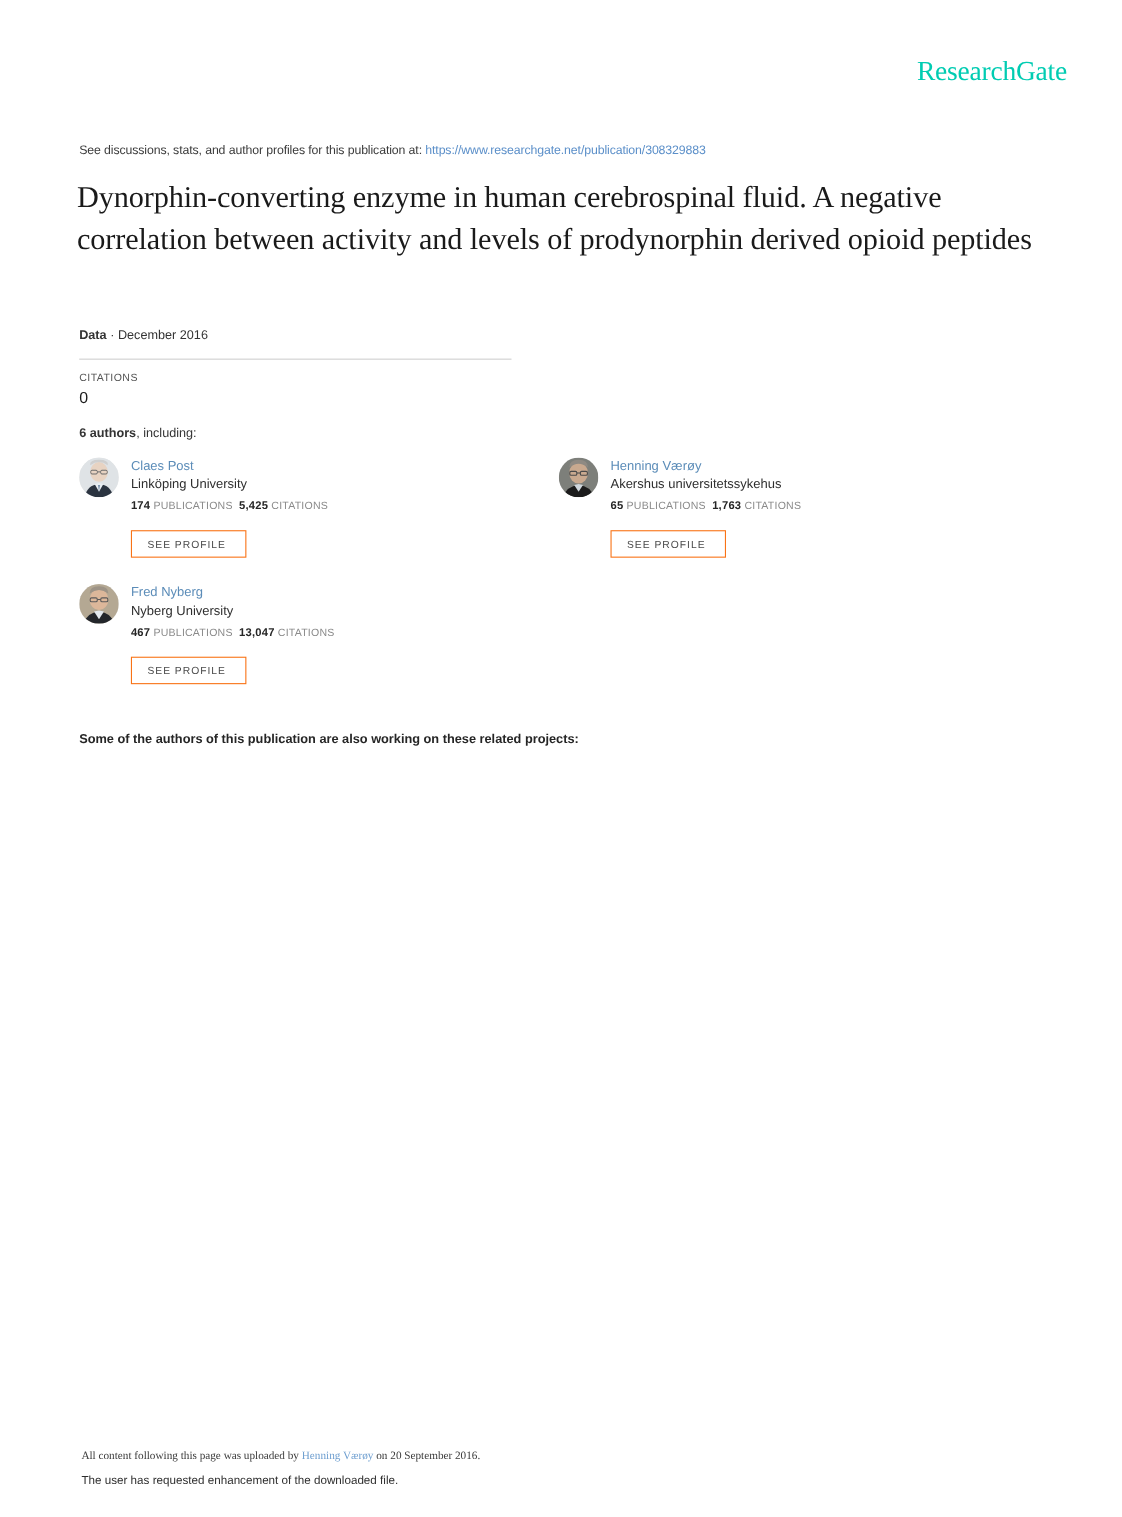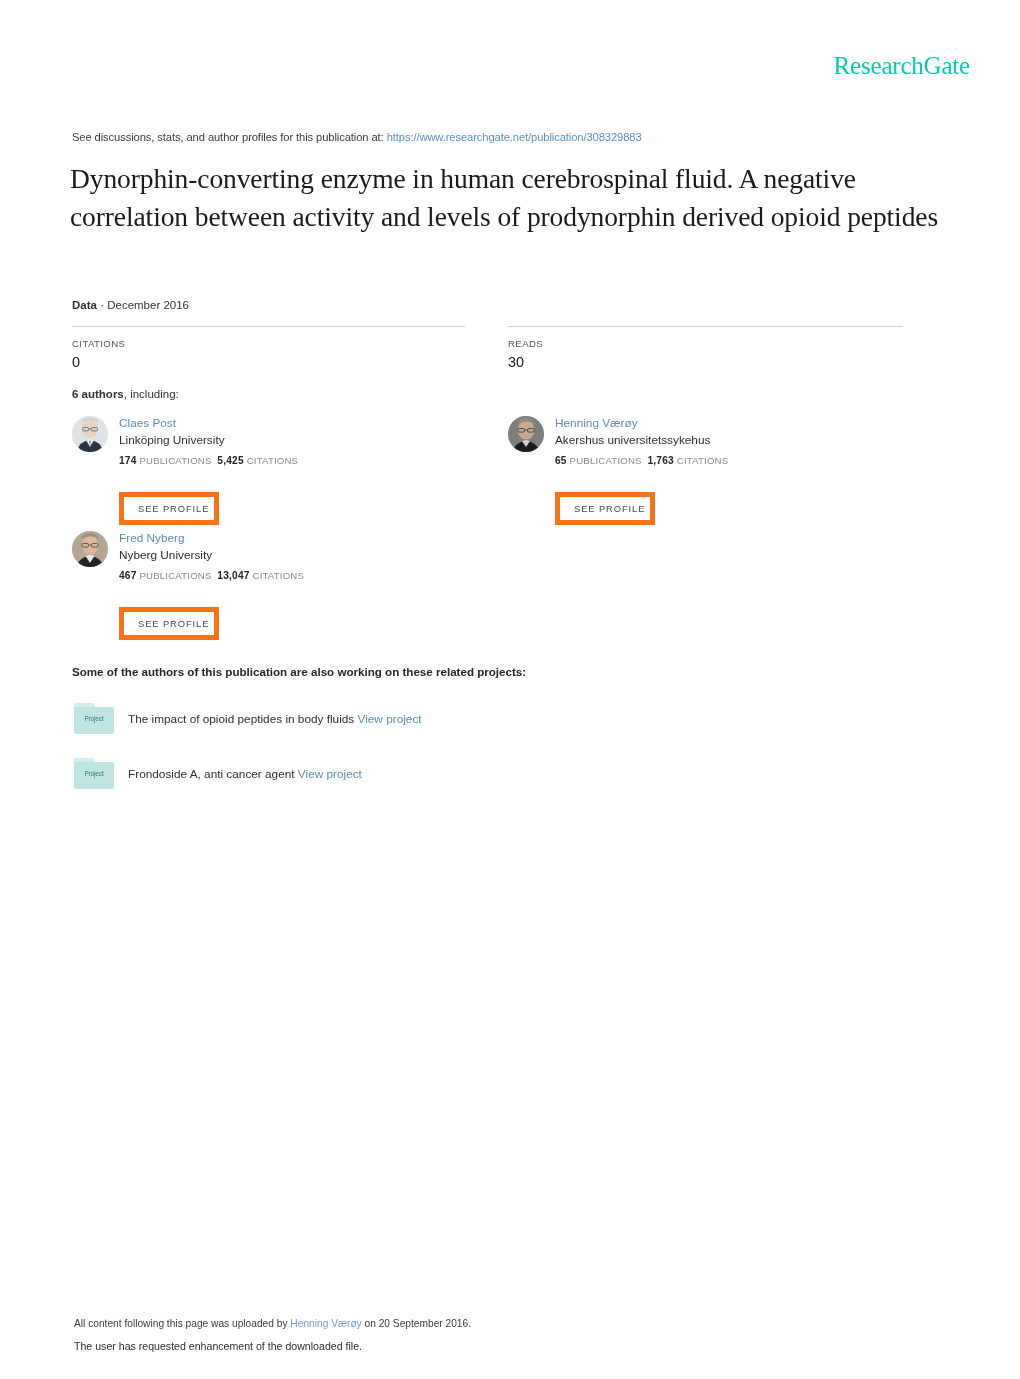--- a/index.html
+++ b/index.html
@@ -153,28 +153,28 @@
     color: #8a8a8a;
     letter-spacing: 0.2px;
     white-space: nowrap;
   }
   .author-stats b {
     color: #262626;
     font-size: 10.2px;
     font-weight: bold;
   }
   .see-profile {
-    margin-top: 26px;
+    margin-top: 16px;
     display: inline-block;
-    border: 5px solid #f97316;
+    border: 1px solid #f97316;
     background: #ffffff;
     color: #4a4a4a;
     font-size: 9.4px;
     letter-spacing: 0.9px;
-    padding: 7px 5px 6px 14px;
+    padding: 7px 18px 6px 14px;
     line-height: 10px;
     cursor: pointer;
   }
 
   
   .projects-heading {
     position: absolute;
     left: 72px;
     top: 665px;
     font-size: 11.6px;
@@ -235,20 +235,21 @@
   }
 
   
   .footer-upload {
     position: absolute;
     left: 74px;
     top: 1318px;
     font-size: 10.2px;
     color: #3b3b3b;
     white-space: nowrap;
+    font-family: Liberation Serif, serif;
   }
   .footer-upload .uploader {
     color: #6f9fd0;
     text-decoration: none;
   }
   .footer-note {
     position: absolute;
     left: 74px;
     top: 1340px;
     font-size: 10.6px;
@@ -275,25 +276,20 @@
     <span>·</span>
     <span>December 2016</span>
   </div>
 
   <div class="stats-col left">
     <div class="stats-rule"></div>
     <div class="stats-label">CITATIONS</div>
     <div class="stats-value">0</div>
   </div>
 
-  <div class="stats-col right">
-    <div class="stats-rule"></div>
-    <div class="stats-label">READS</div>
-    <div class="stats-value">30</div>
-  </div>
 
   <div class="authors-heading">
     <b>6 authors</b><span>, including:</span>
   </div>
 
   <div class="author a0">
     <div class="avatar">
       <svg width="36" height="36" viewBox="0 0 36 36" aria-hidden="true">
         <rect width="36" height="36" fill="#dfe3e6"></rect>
         <ellipse cx="18" cy="13" rx="8" ry="9" fill="#e8d3c2"></ellipse>
@@ -366,43 +362,21 @@
         <span>PUBLICATIONS</span>&nbsp;
         <b>13,047</b>
         <span>CITATIONS</span>
       </div>
       <div class="see-profile">SEE PROFILE</div>
     </div>
   </div>
 
   <div class="projects-heading">Some of the authors of this publication are also working on these related projects:</div>
 
-  <div class="project-row p0">
-    <div class="folder">
-      <div class="tab"></div>
-      <div class="body"></div>
-      <div class="lbl">Project</div>
-    </div>
-    <div class="project-text">
-      <span>The impact of opioid peptides in body fluids</span>
-      <a class="view" href="#">View project</a>
-    </div>
-  </div>
-
-  <div class="project-row p1">
-    <div class="folder">
-      <div class="tab"></div>
-      <div class="body"></div>
-      <div class="lbl">Project</div>
-    </div>
-    <div class="project-text">
-      <span>Frondoside A, anti cancer agent</span>
-      <a class="view" href="#">View project</a>
-    </div>
-  </div>
+
 
   <div class="footer-upload">
     <span>All content following this page was uploaded by</span>
     <a class="uploader" href="#">Henning Værøy</a>
     <span>on 20 September 2016.</span>
   </div>
   <div class="footer-note">The user has requested enhancement of the downloaded file.</div>
 
 </div>
 

